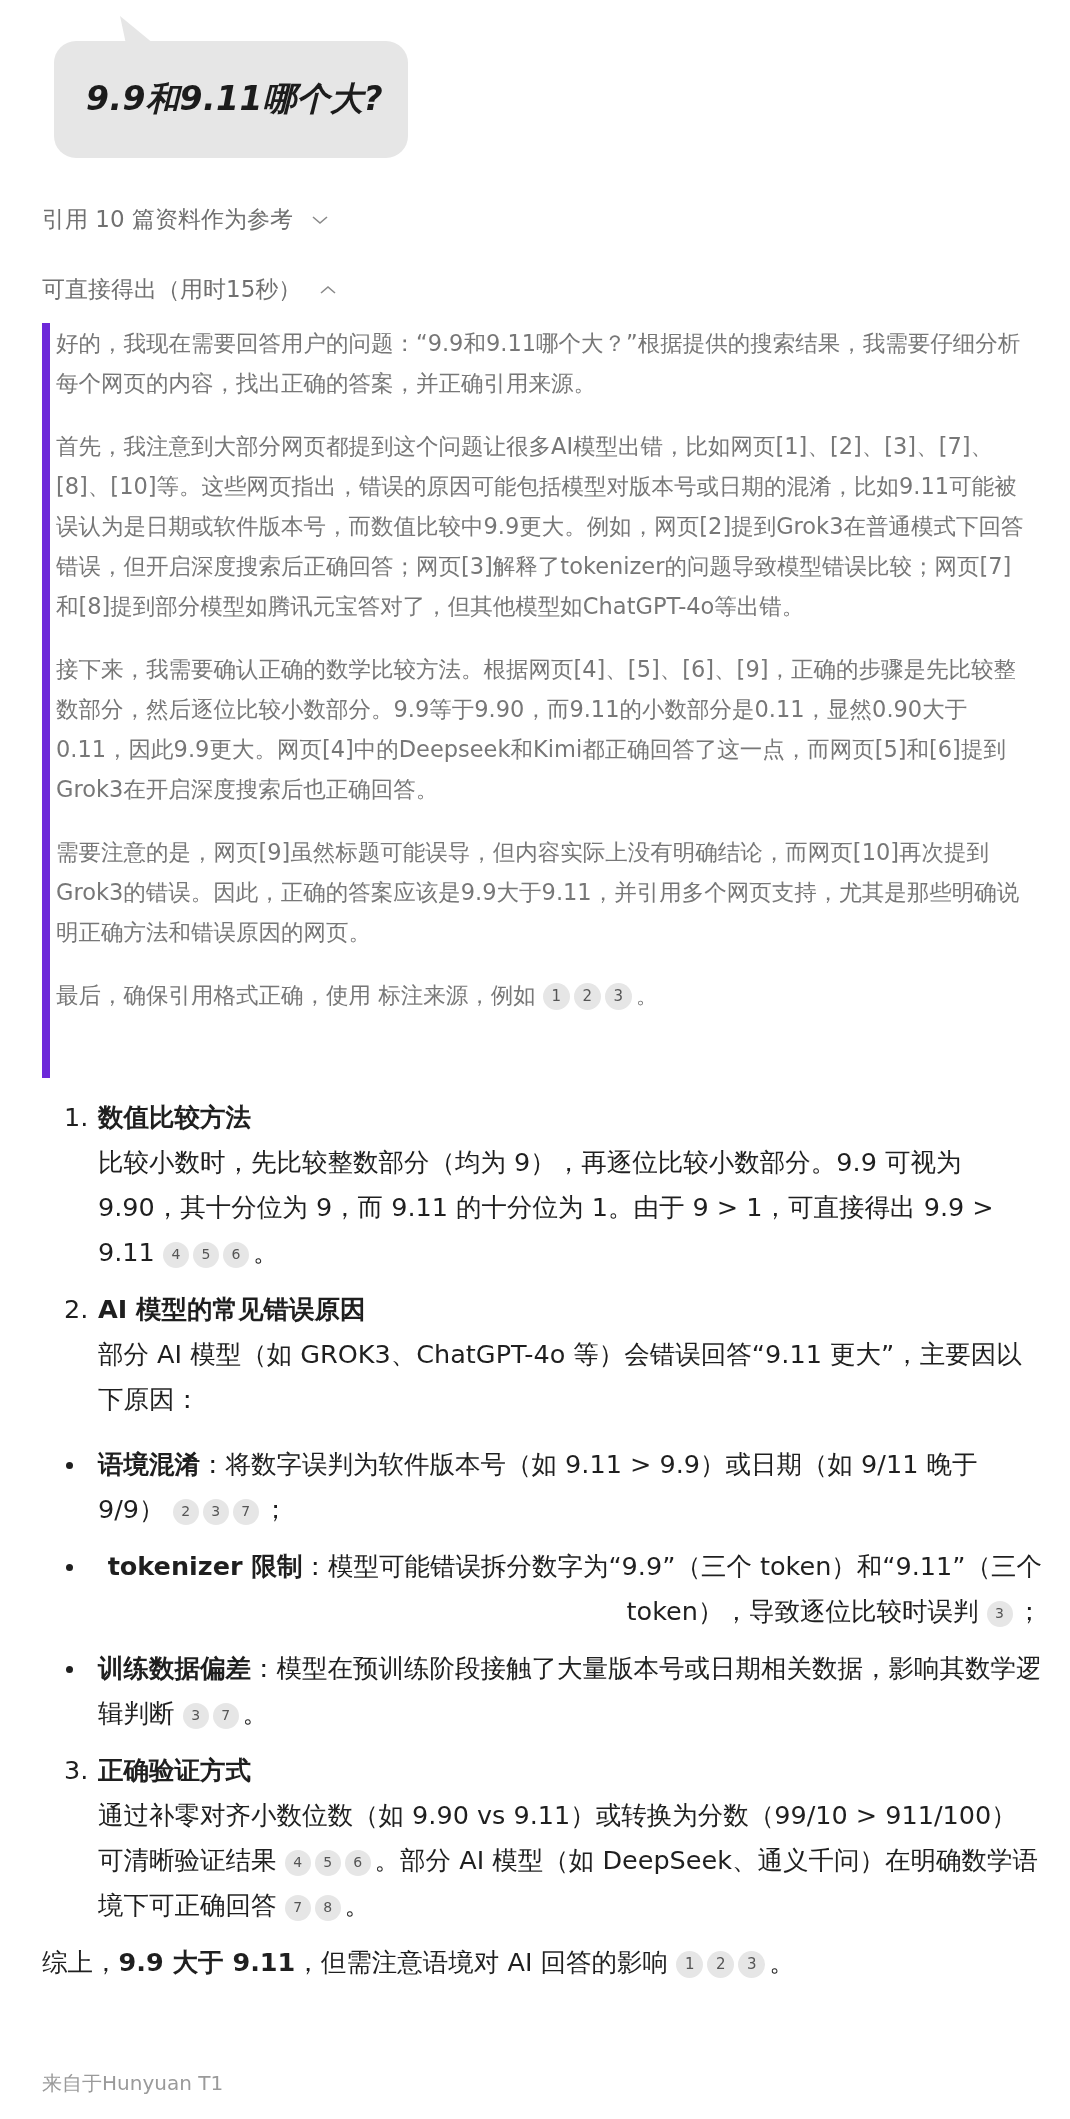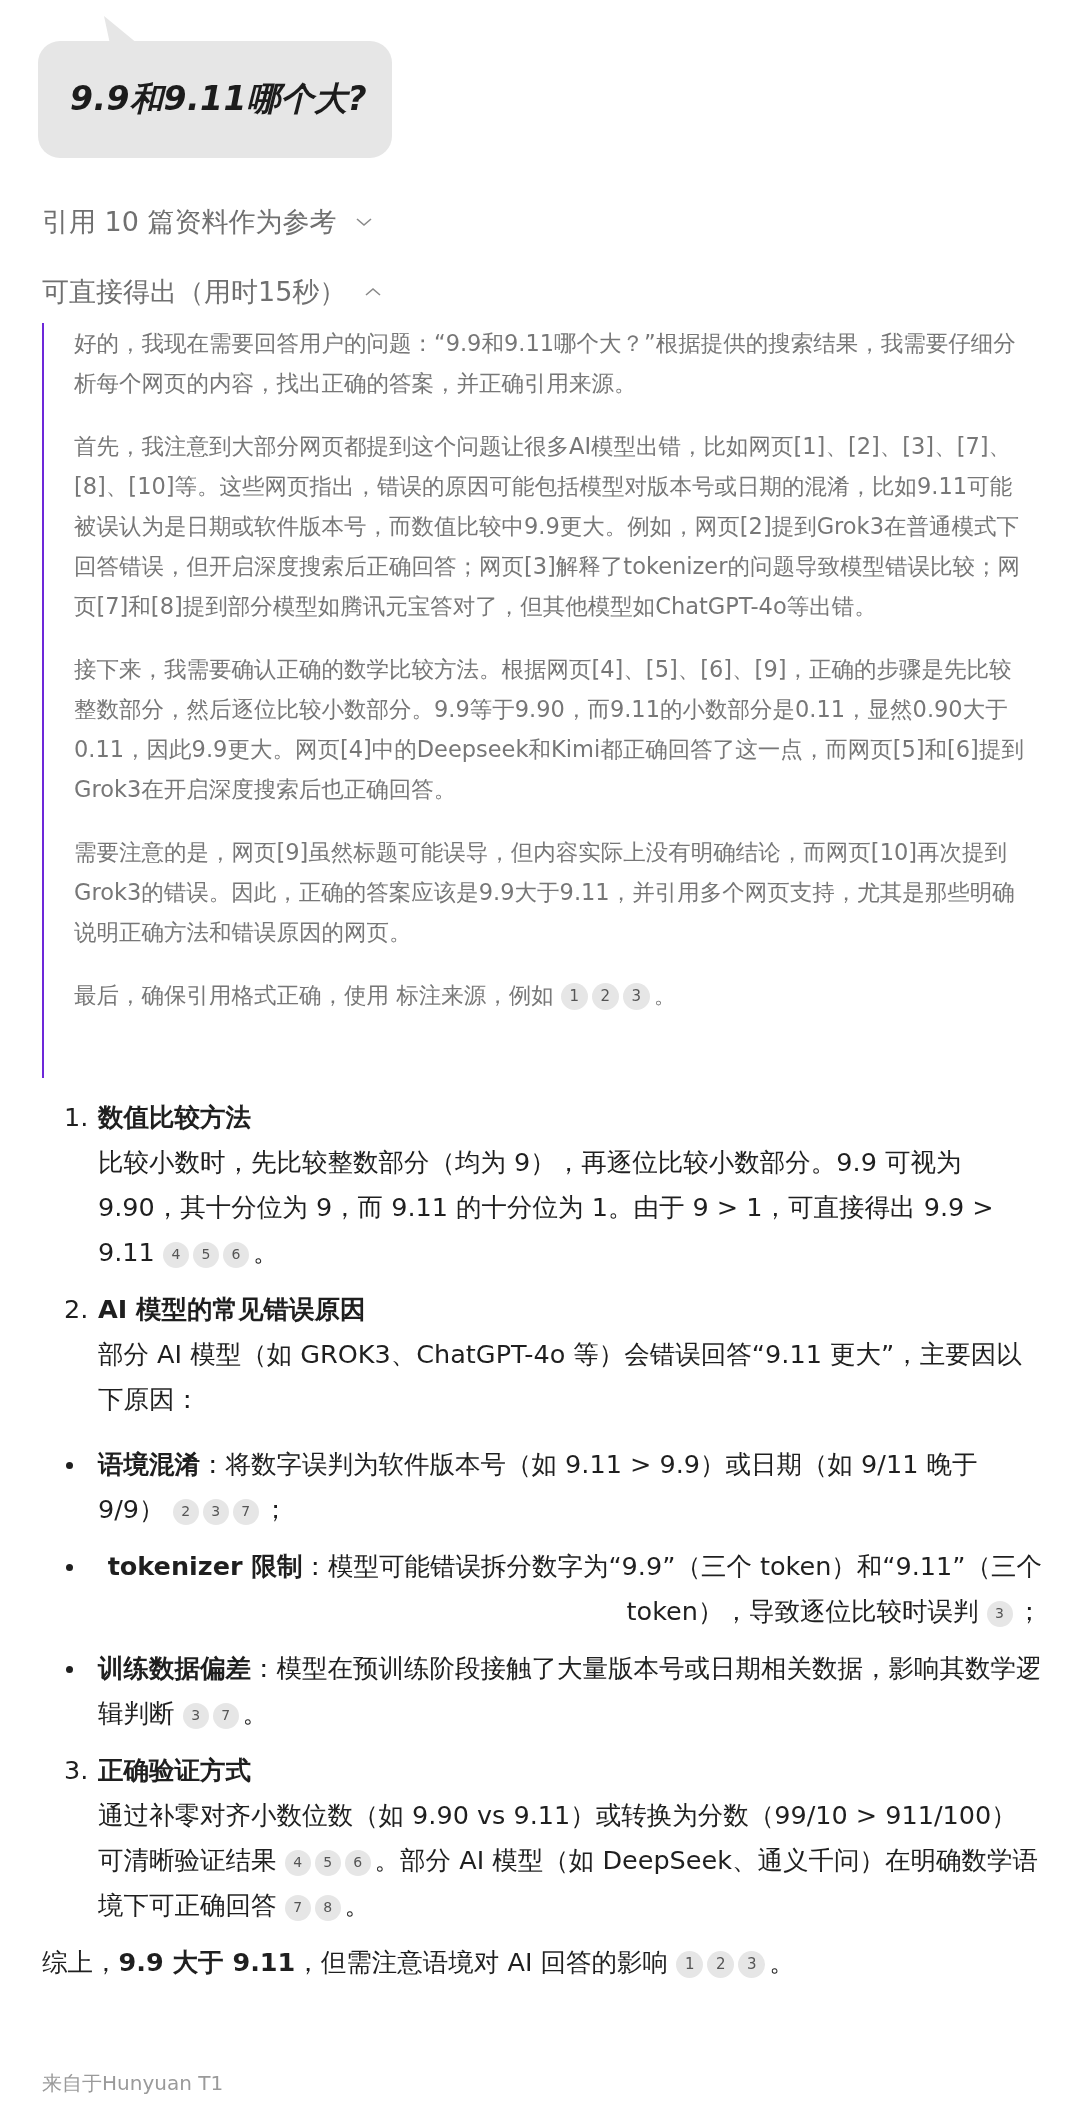--- a/index.html
+++ b/index.html
@@ -14,21 +14,21 @@
     .page {
       position: relative;
       width: 1070px;
       height: 2119px;
       padding: 0 42px;
     }
 
     
     .bubble-wrap {
       position: absolute;
-      left: 38px;
+      left: 54px;
       top: 16px;
       width: 330px;
       height: 142px;
     }
     .bubble-tail {
       position: absolute;
       left: 52px;
       top: 0;
       width: 60px;
       height: 40px;
@@ -53,21 +53,21 @@
       color: #1c1c1c;
       letter-spacing: 0.5px;
     }
 
     
     .collapse-row {
       position: absolute;
       left: 42px;
       display: flex;
       align-items: center;
-      font-size: 27px;
+      font-size: 23px;
       color: #707070;
       cursor: pointer;
       text-align: center;
     }
     .collapse-row .chev {
       margin-left: 16px;
       width: 22px;
       height: 22px;
       display: inline-flex;
       align-items: center;
@@ -75,22 +75,22 @@
     }
     .refs-row { top: 204px; }
     .think-row { top: 274px; }
 
     
     .thinking {
       position: absolute;
       left: 42px;
       top: 323px;
       width: 990px;
-      border-left: 2px solid #6d28d9;
-      padding-left: 30px;
+      border-left: 8px solid #6d28d9;
+      padding-left: 6px;
       padding-right: 0;
       color: #777777;
       font-size: 22.5px;
       line-height: 40px;
       height: 755px;
     }
     .thinking p { margin-bottom: 23px; }
     .thinking p:last-child { margin-bottom: 0; }
 
     .cite {

